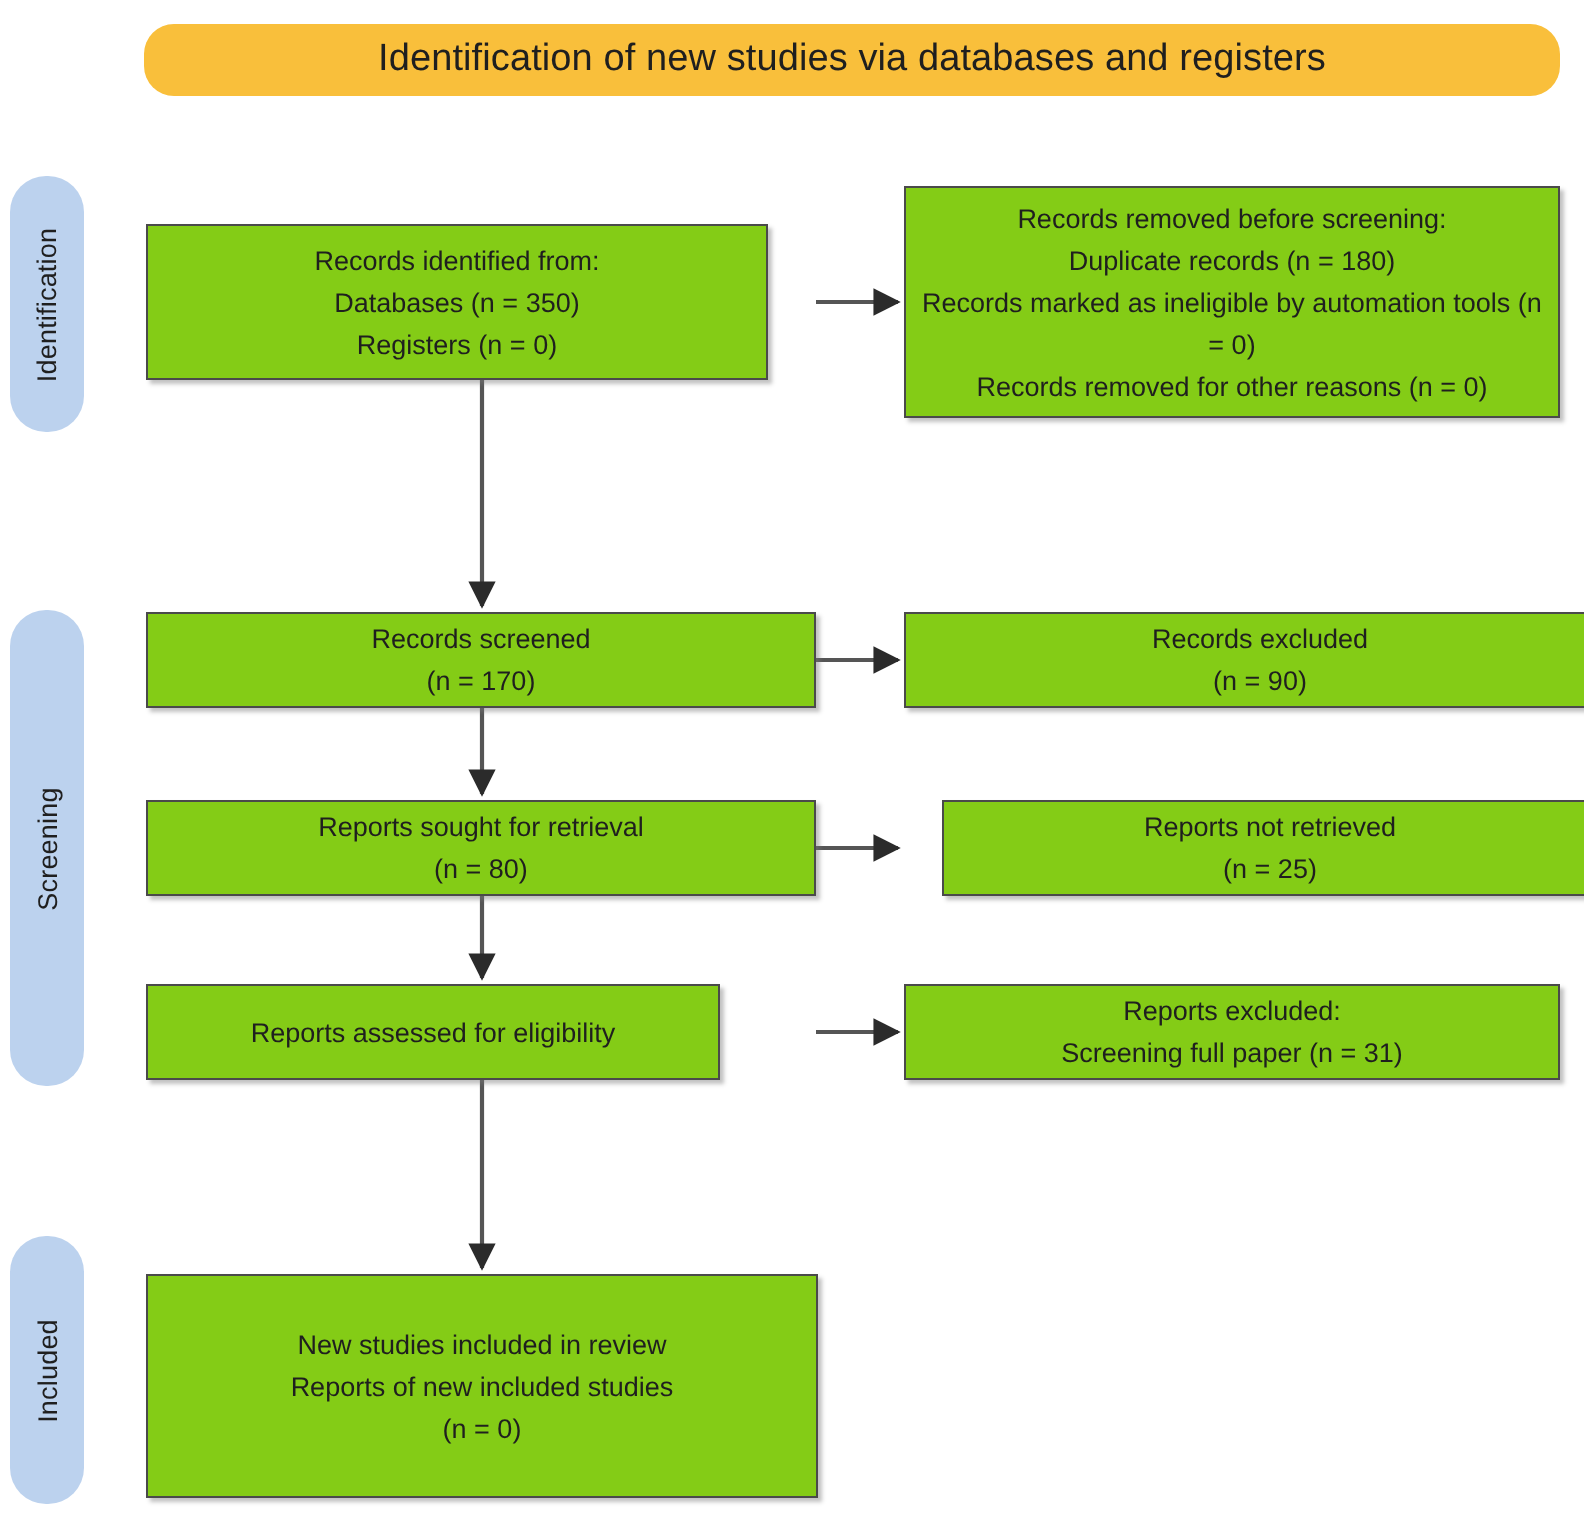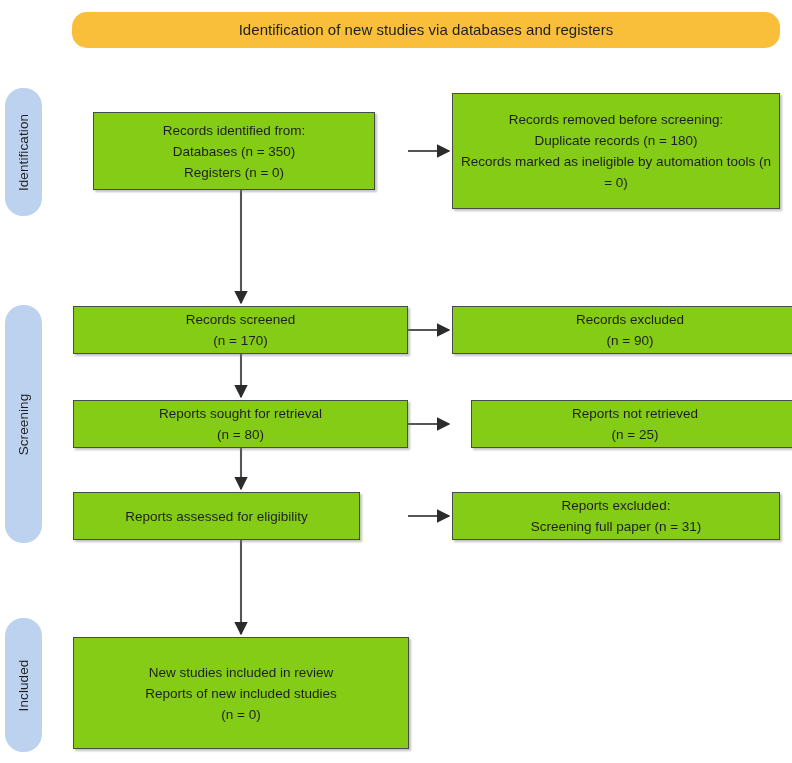--- a/index.html
+++ b/index.html
@@ -29,21 +29,21 @@
     width: 708px;
     height: 36px;
     background: #F9BF3B;
     border-radius: 15px;
     display: flex;
     align-items: center;
     justify-content: center;
     box-sizing: border-box;
   }
   .banner-text {
-    font-size: 15px;
+    font-size: 19px;
     color: #1f1f1f;
     letter-spacing: 0.05px;
     text-align: center;
     line-height: 1.2;
     white-space: nowrap;
   }
 
   
   .stage-pill {
     position: absolute;
@@ -80,21 +80,21 @@
   .box-inner {
     text-align: center;
     font-size: 13.5px;
     line-height: 21px;
     color: #1f1f1f;
     padding: 0 8px;
   }
   .box-inner .ln { display: block; white-space: nowrap; }
 
   
-  .box-identified   { left: 73px; top: 112px; width: 282px; height: 78px; margin-left: 20px; }
+  .box-identified   { left: 73px; top: 112px; width: 311px; height: 78px; }
   .box-screened     { left: 73px; top: 306px; width: 335px; height: 48px; }
   .box-sought       { left: 73px; top: 400px; width: 335px; height: 48px; }
   .box-assessed     { left: 73px; top: 492px; width: 287px; height: 48px; }
   .box-included     { left: 73px; top: 637px; width: 336px; height: 112px; }
 
   
   .box-removed      { left: 452px; top: 93px;  width: 328px; height: 116px; }
   .box-excluded     { left: 452px; top: 306px; width: 356px; height: 48px; }
   .box-notretrieved { left: 452px; top: 400px; width: 328px; height: 48px; margin-left: 19px; }
   .box-rexcluded    { left: 452px; top: 492px; width: 328px; height: 48px; }
@@ -161,20 +161,21 @@
       <span class="ln">Databases (n = 350)</span>
       <span class="ln">Registers (n = 0)</span>
     </div>
   </div>
 
   <div class="box box-removed">
     <div class="box-inner">
       <span class="ln">Records removed before screening:</span>
       <span class="ln">Duplicate records (n = 180)</span>
       <span class="ln">Records marked as ineligible by automation tools (n = 0)</span>
+      <span class="ln">Records removed for other reasons (n = 0)</span>
     </div>
   </div>
 
   <div class="box box-screened">
     <div class="box-inner">
       <span class="ln">Records screened</span>
       <span class="ln">(n = 170)</span>
     </div>
   </div>
 

